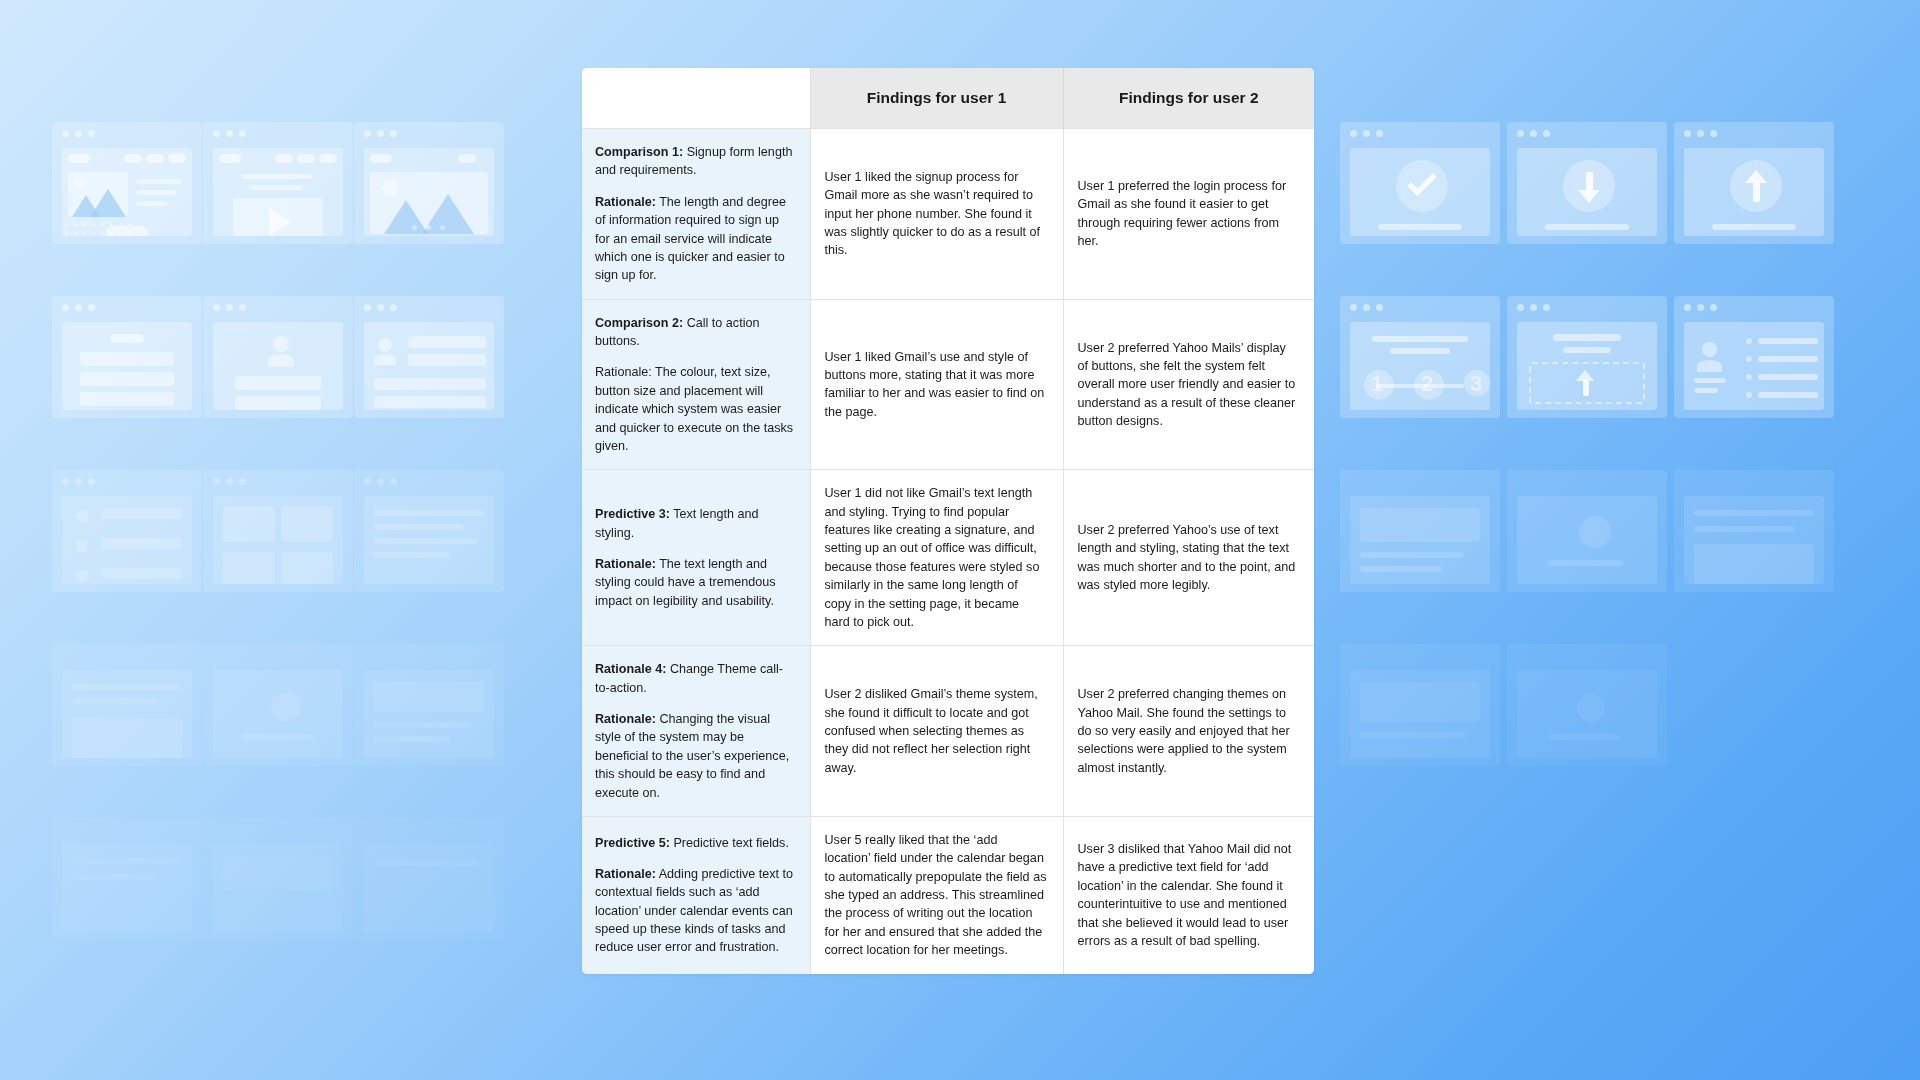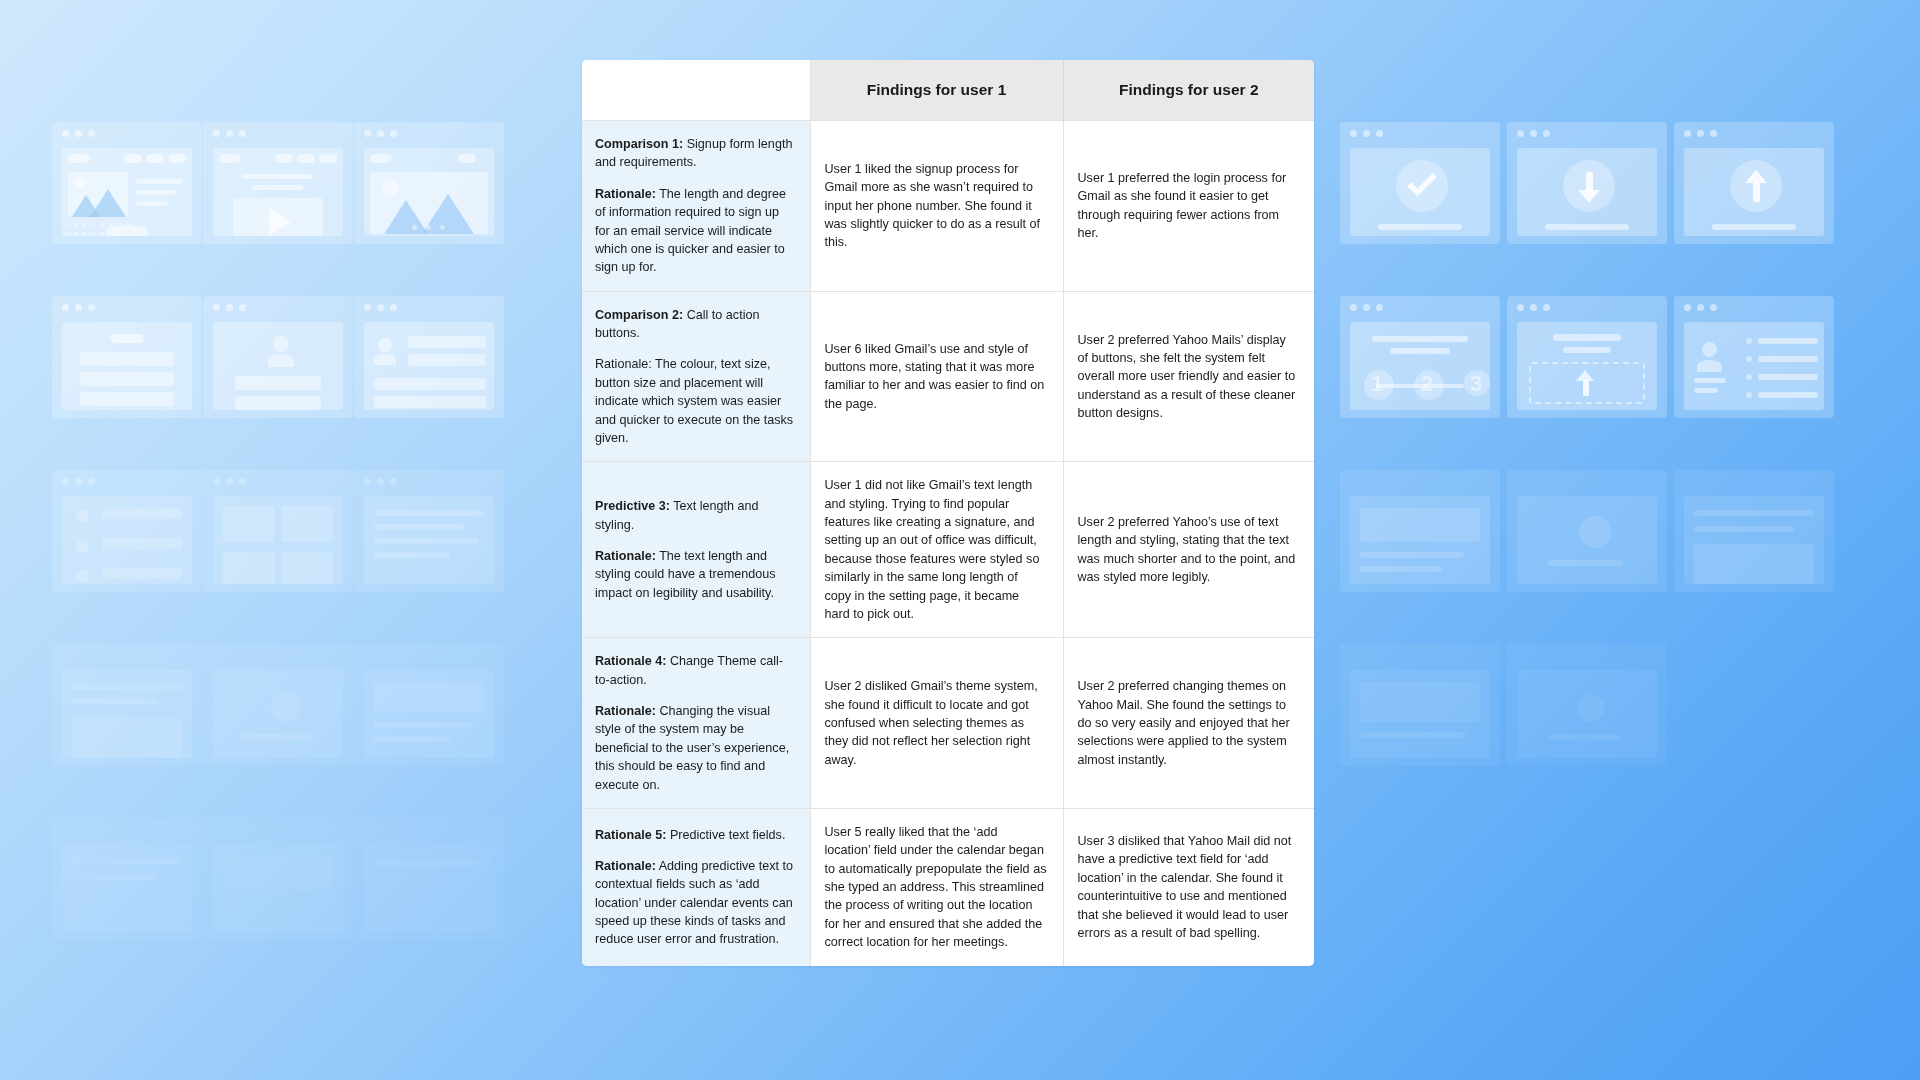--- a/index.html
+++ b/index.html
@@ -129,21 +129,21 @@
   .wf-dotgrid {
     position: absolute;
     background-image: radial-gradient(rgba(255,255,255,0.55) 1.1px, transparent 1.2px);
     background-size: 9px 9px;
   }
 
   
   #table-wrap {
     position: absolute;
     left: 582px;
-    top: 60px;
+    top: 68px;
     width: 724px;
     height: 958px;
   }
   table.compare {
     width: 732px;
     border-collapse: collapse;
     background: #ffffff;
     table-layout: fixed;
     border-radius: 5px;
     overflow: hidden;
@@ -508,42 +508,42 @@
             <p class="para"><span class="lbl">Rationale:</span> The length and degree of information required to sign up for an email service will indicate which one is quicker and easier to sign up for.</p>
           </td>
           <td>User 1 liked the signup process for Gmail more as she wasn’t required to input her phone number. She found it was slightly quicker to do as a result of this.</td>
           <td>User 1 preferred the login process for Gmail as she found it easier to get through requiring fewer actions from her.</td>
         </tr>
         <tr>
           <td class="criteria">
             <p class="para"><span class="lbl">Comparison 2:</span> Call to action buttons.</p>
             <p class="para"><span class="lbl-plain">Rationale:</span> The colour, text size, button size and placement will indicate which system was easier and quicker to execute on the tasks given.</p>
           </td>
-          <td>User 6 liked Gmail’s use and style of buttons more, stating that it was more familiar to her and was easier to find on the page.</td>
+          <td>User 1 liked Gmail’s use and style of buttons more, stating that it was more familiar to her and was easier to find on the page.</td>
           <td>User 2 preferred Yahoo Mails’ display of buttons, she felt the system felt overall more user friendly and easier to understand as a result of these cleaner button designs.</td>
         </tr>
         <tr>
           <td class="criteria">
             <p class="para"><span class="lbl">Predictive 3:</span> Text length and styling.</p>
             <p class="para"><span class="lbl">Rationale:</span> The text length and styling could have a tremendous impact on legibility and usability.</p>
           </td>
           <td>User 1 did not like Gmail’s text length and styling. Trying to find popular features like creating a signature, and setting up an out of office was difficult, because those features were styled so similarly in the same long length of copy in the setting page, it became hard to pick out.</td>
           <td>User 2 preferred Yahoo’s use of text length and styling, stating that the text was much shorter and to the point, and was styled more legibly.</td>
         </tr>
         <tr>
           <td class="criteria">
             <p class="para"><span class="lbl">Rationale 4:</span> Change Theme call-to-action.</p>
             <p class="para"><span class="lbl">Rationale:</span> Changing the visual style of the system may be beneficial to the user’s experience, this should be easy to find and execute on.</p>
           </td>
           <td>User 2 disliked Gmail’s theme system, she found it difficult to locate and got confused when selecting themes as they did not reflect her selection right away.</td>
           <td>User 2 preferred changing themes on Yahoo Mail. She found the settings to do so very easily and enjoyed that her selections were applied to the system almost instantly.</td>
         </tr>
         <tr>
           <td class="criteria">
-            <p class="para"><span class="lbl">Rationale 5:</span> Predictive text fields.</p>
+            <p class="para"><span class="lbl">Predictive 5:</span> Predictive text fields.</p>
             <p class="para"><span class="lbl">Rationale:</span> Adding predictive text to contextual fields such as ‘add location’ under calendar events can speed up these kinds of tasks and reduce user error and frustration.</p>
           </td>
           <td>User 5 really liked that the ‘add location’ field under the calendar began to automatically prepopulate the field as she typed an address. This streamlined the process of writing out the location for her and ensured that she added the correct location for her meetings.</td>
           <td>User 3 disliked that Yahoo Mail did not have a predictive text field for ‘add location’ in the calendar. She found it counterintuitive to use and mentioned that she believed it would lead to user errors as a result of bad spelling.</td>
         </tr>
       </tbody>
   </table>
 </div>
 
 </body></html>

